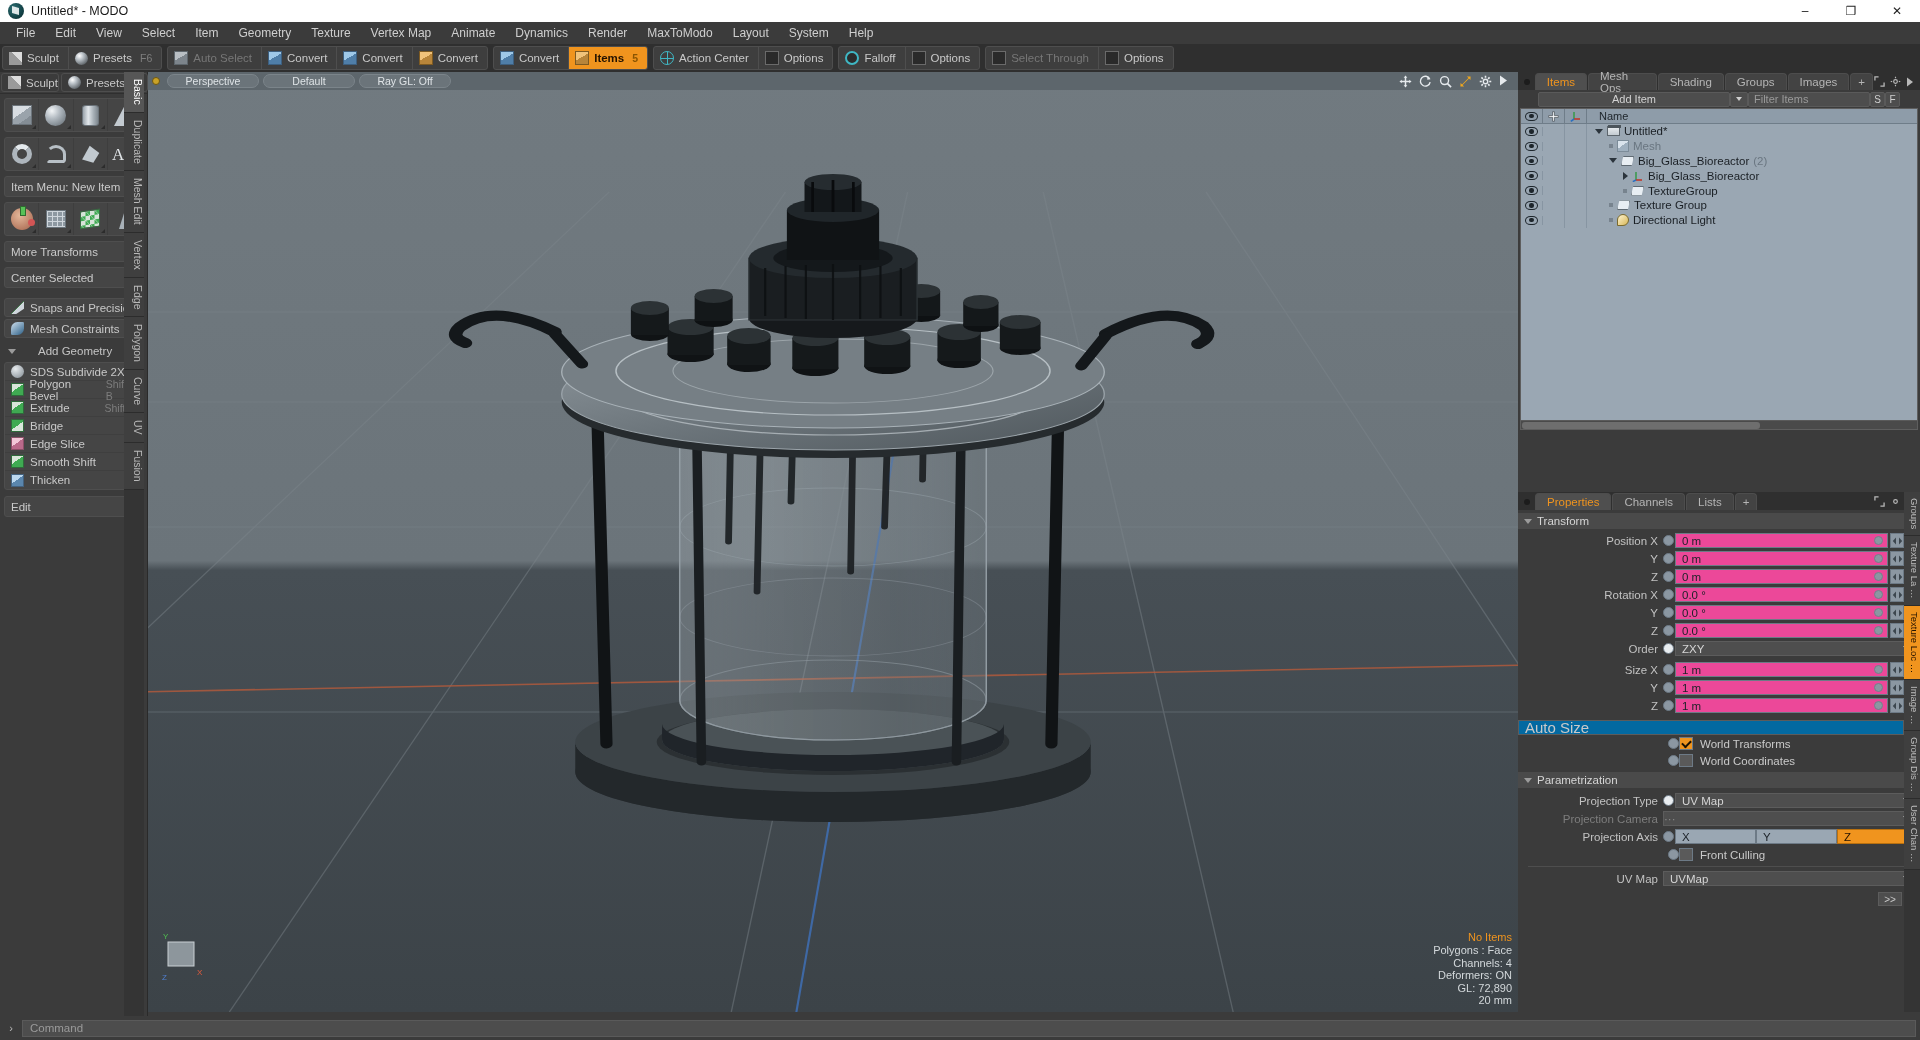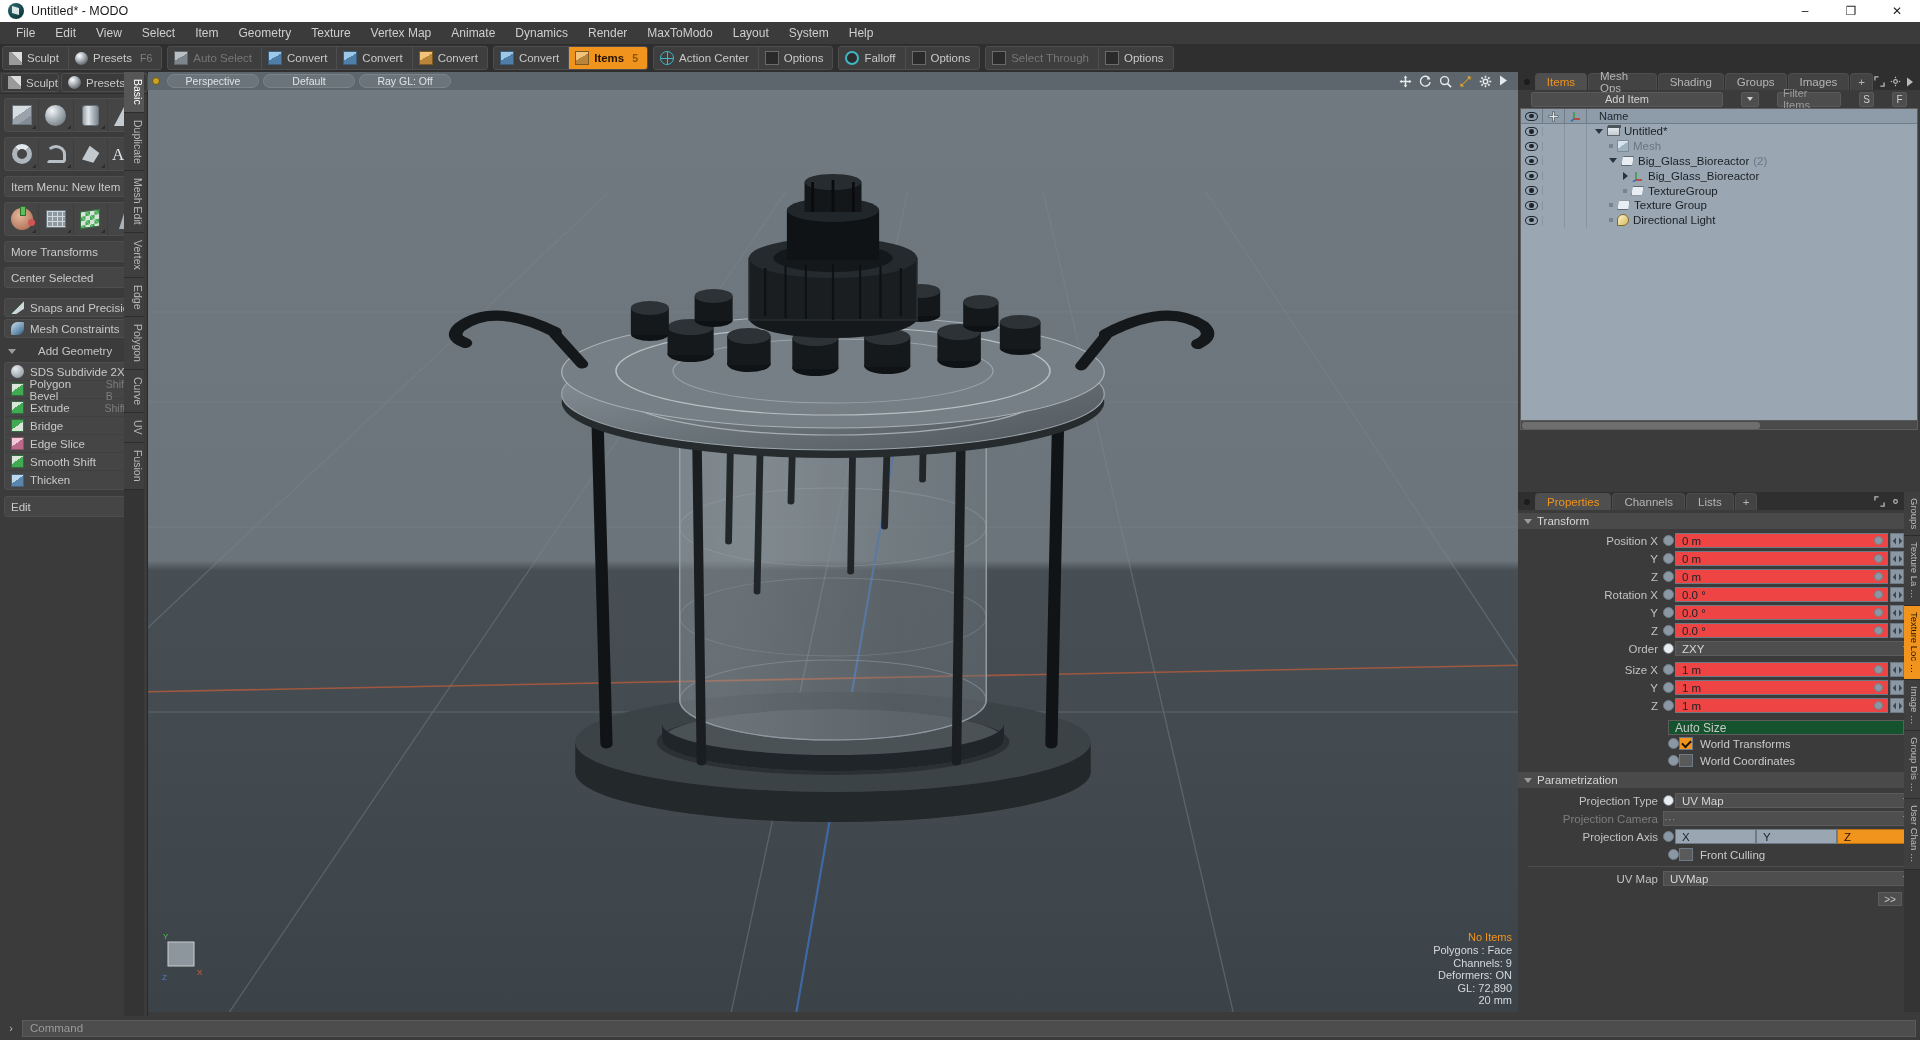--- a/index.html
+++ b/index.html
@@ -200,21 +200,21 @@
   .rp-tabdot{ width:6px;height:6px;border-radius:50%;background:#1c1c1c;margin:0 4px 5px 4px;}
   .rp-tab {
     height: 17px; padding: 0 11px; display:flex;align-items:center;
     font-size: 11.5px; color: #b5b5b5; background: #434343;
     border-radius: 4px 4px 0 0; border: 1px solid #4d4d4d; border-bottom: none;
   }
   .rp-tab.active { background: #4f4f4f; color: #f0941e; }
   .rp-tab.plus { padding: 0 7px; color:#b5b5b5;}
   .rp-tabsp { margin-left:auto; display:flex;align-items:center;gap:5px;padding:0 6px 3px 0;}
 
-  .rp-subbar { height: 18px; display: flex; align-items: center; gap: 18px; padding: 1px 13px; background:#3b3b3b;}
+  .rp-subbar { height: 18px; display: flex; align-items: center; gap: 0; padding: 1px 20px; background:#3b3b3b;}
   .rp-add {
     flex: 0 0 192px; height: 15px; background: #4d4d4d; border:1px solid #5a5a5a; border-radius:2px;
     display:flex;align-items:center;justify-content:center;font-size:11px;color:#d2d2d2;position:relative;
   }
   .rp-adddrop{ width:18px;height:15px;background:#4d4d4d;border:1px solid #5a5a5a;border-radius:2px;
      display:flex;align-items:center;justify-content:center;}
   .rp-filter{ flex:1; height:15px;background:#4d4d4d;border:1px solid #5a5a5a;border-radius:2px;
      display:flex;align-items:center;padding:0 5px;font-size:11px;color:#9a9a9a;}
   .rp-sq{ width:15px;height:15px;background:#4d4d4d;border:1px solid #5a5a5a;border-radius:2px;
      display:flex;align-items:center;justify-content:center;font-size:10px;color:#cfcfcf;}
@@ -257,31 +257,31 @@
   
   .props { position:absolute; top:420px; left:0; right:0; bottom:0; background:#3b3b3b; }
   .pr-tabs { height:18px;display:flex;align-items:flex-end;background:#2f2f2f;padding-left:2px;gap:1px;}
   .pr-section { height:16px; display:flex;align-items:center;gap:5px;padding-left:6px;
       background:#4a4a4a; color:#d5d5d5; font-size:11.5px; margin-top:3px; }
   .pr-row { display:flex; align-items:center; height:17.5px; margin-bottom:0.5px; }
   .pr-label { width: 145px; text-align:right; padding-right:5px; font-size:11.5px; color:#c2c2c2; }
   .pr-label.dim { color:#7d7d7d; }
   .pr-knob { width:11px;height:11px;border-radius:50%;background:#8b97a2;border:1px solid #5e6a74; flex:none;}
   .pr-knob.filled{background:#e9edf0;}
-  .pr-field { flex:1; height:15px; background:#ef4444; border:1px solid #6d7a86;
+  .pr-field { flex:1; height:15px; background:#ec4899; border:1px solid #6d7a86;
       display:flex;align-items:center;padding-left:6px;font-size:11.5px;color:#1b2127; margin-right:2px;}
   .pr-field.dark { background:#4e4e4e; border-color:#5c5c5c; color:#d5d5d5; }
   .pr-spin { width:14px;height:15px;background:#8b97a2;border:1px solid #6d7a86;
       display:flex;align-items:center;justify-content:center;font-size:8px;color:#3c464e;flex:none;}
   .pr-dot2 { width:11px;height:11px;border-radius:50%;background:#8b97a2;border:1px solid #6d7a86;flex:none;margin-right:1px;}
   .pr-caret { margin-left:auto;margin-right:6px;width:0;height:0;
       border-left:4px solid transparent;border-right:4px solid transparent;border-top:5px solid #3c464e;}
   .pr-caret.lt{border-top-color:#c3c3c3;}
-  .pr-btn-wide { margin-left:150px; margin-right:16px; height:15px; background:#14532d;
-      border:1px solid #5c5c5c; display:flex;align-items:center;padding-left:6px;font-size:12px;color:#c9c9c9;}
+  .pr-btn-wide { margin-right:16px; height:15px; background:#0369a1;
+      border:1px solid #5c5c5c; display:flex;align-items:center;padding-left:6px;font-size:15px;color:#c9c9c9;}
   .pr-chk-row { display:flex;align-items:center;height:17px;padding-left:150px;gap:0;}
   .chk-knob{width:11px;height:11px;border-radius:50%;background:#8b97a2;border:1px solid #6d7a86;}
   .chk-box{width:14px;height:13px;background:#5a5a5a;border:1px solid #6d7a86;display:flex;align-items:center;justify-content:center;}
   .chk-box.on{background:#f0941e;}
   .chk-box.on::after{content:"";width:7px;height:4px;border-left:2px solid #1c1203;border-bottom:2px solid #1c1203;transform:rotate(-45deg);margin-bottom:2px;}
   .chk-lbl{margin-left:7px;font-size:11.5px;color:#c9c9c9;}
   .seg { display:flex; flex:1; height:15px; margin-right:2px; }
   .seg div { flex:1; border:1px solid #6d7a86; background:#9aa7b3; color:#1b2127;
       font-size:11.5px; display:flex;align-items:center;padding-left:6px;}
   .seg div.on { background:#f0941e; color:#241300; border-color:#b8700f;}
@@ -790,21 +790,21 @@
         <text x="1" y="9" font-size="8" fill="#4fc04f" font-family="Liberation Sans, sans-serif">Y</text>
         <rect x="6" y="12" width="26" height="24" fill="#8d969c" stroke="#c9d0d4" stroke-width="1"></rect>
         <text x="35" y="45" font-size="8" fill="#e05a3c" font-family="Liberation Sans, sans-serif">X</text>
         <text x="0" y="50" font-size="8" fill="#4f7fd0" font-family="Liberation Sans, sans-serif">Z</text>
       </svg>
     </div>
 
     <div class="vp-stats">
       <div class="hl">No Items</div>
       <div>Polygons : Face</div>
-      <div>Channels: 9</div>
+      <div>Channels: 4</div>
       <div>Deformers: ON</div>
       <div>GL: 72,890</div>
       <div>20 mm</div>
     </div>
   </div>
 
   <div class="rightpanel">
 
     <div class="rp-tabs">
       <span class="rp-tabdot"></span>

